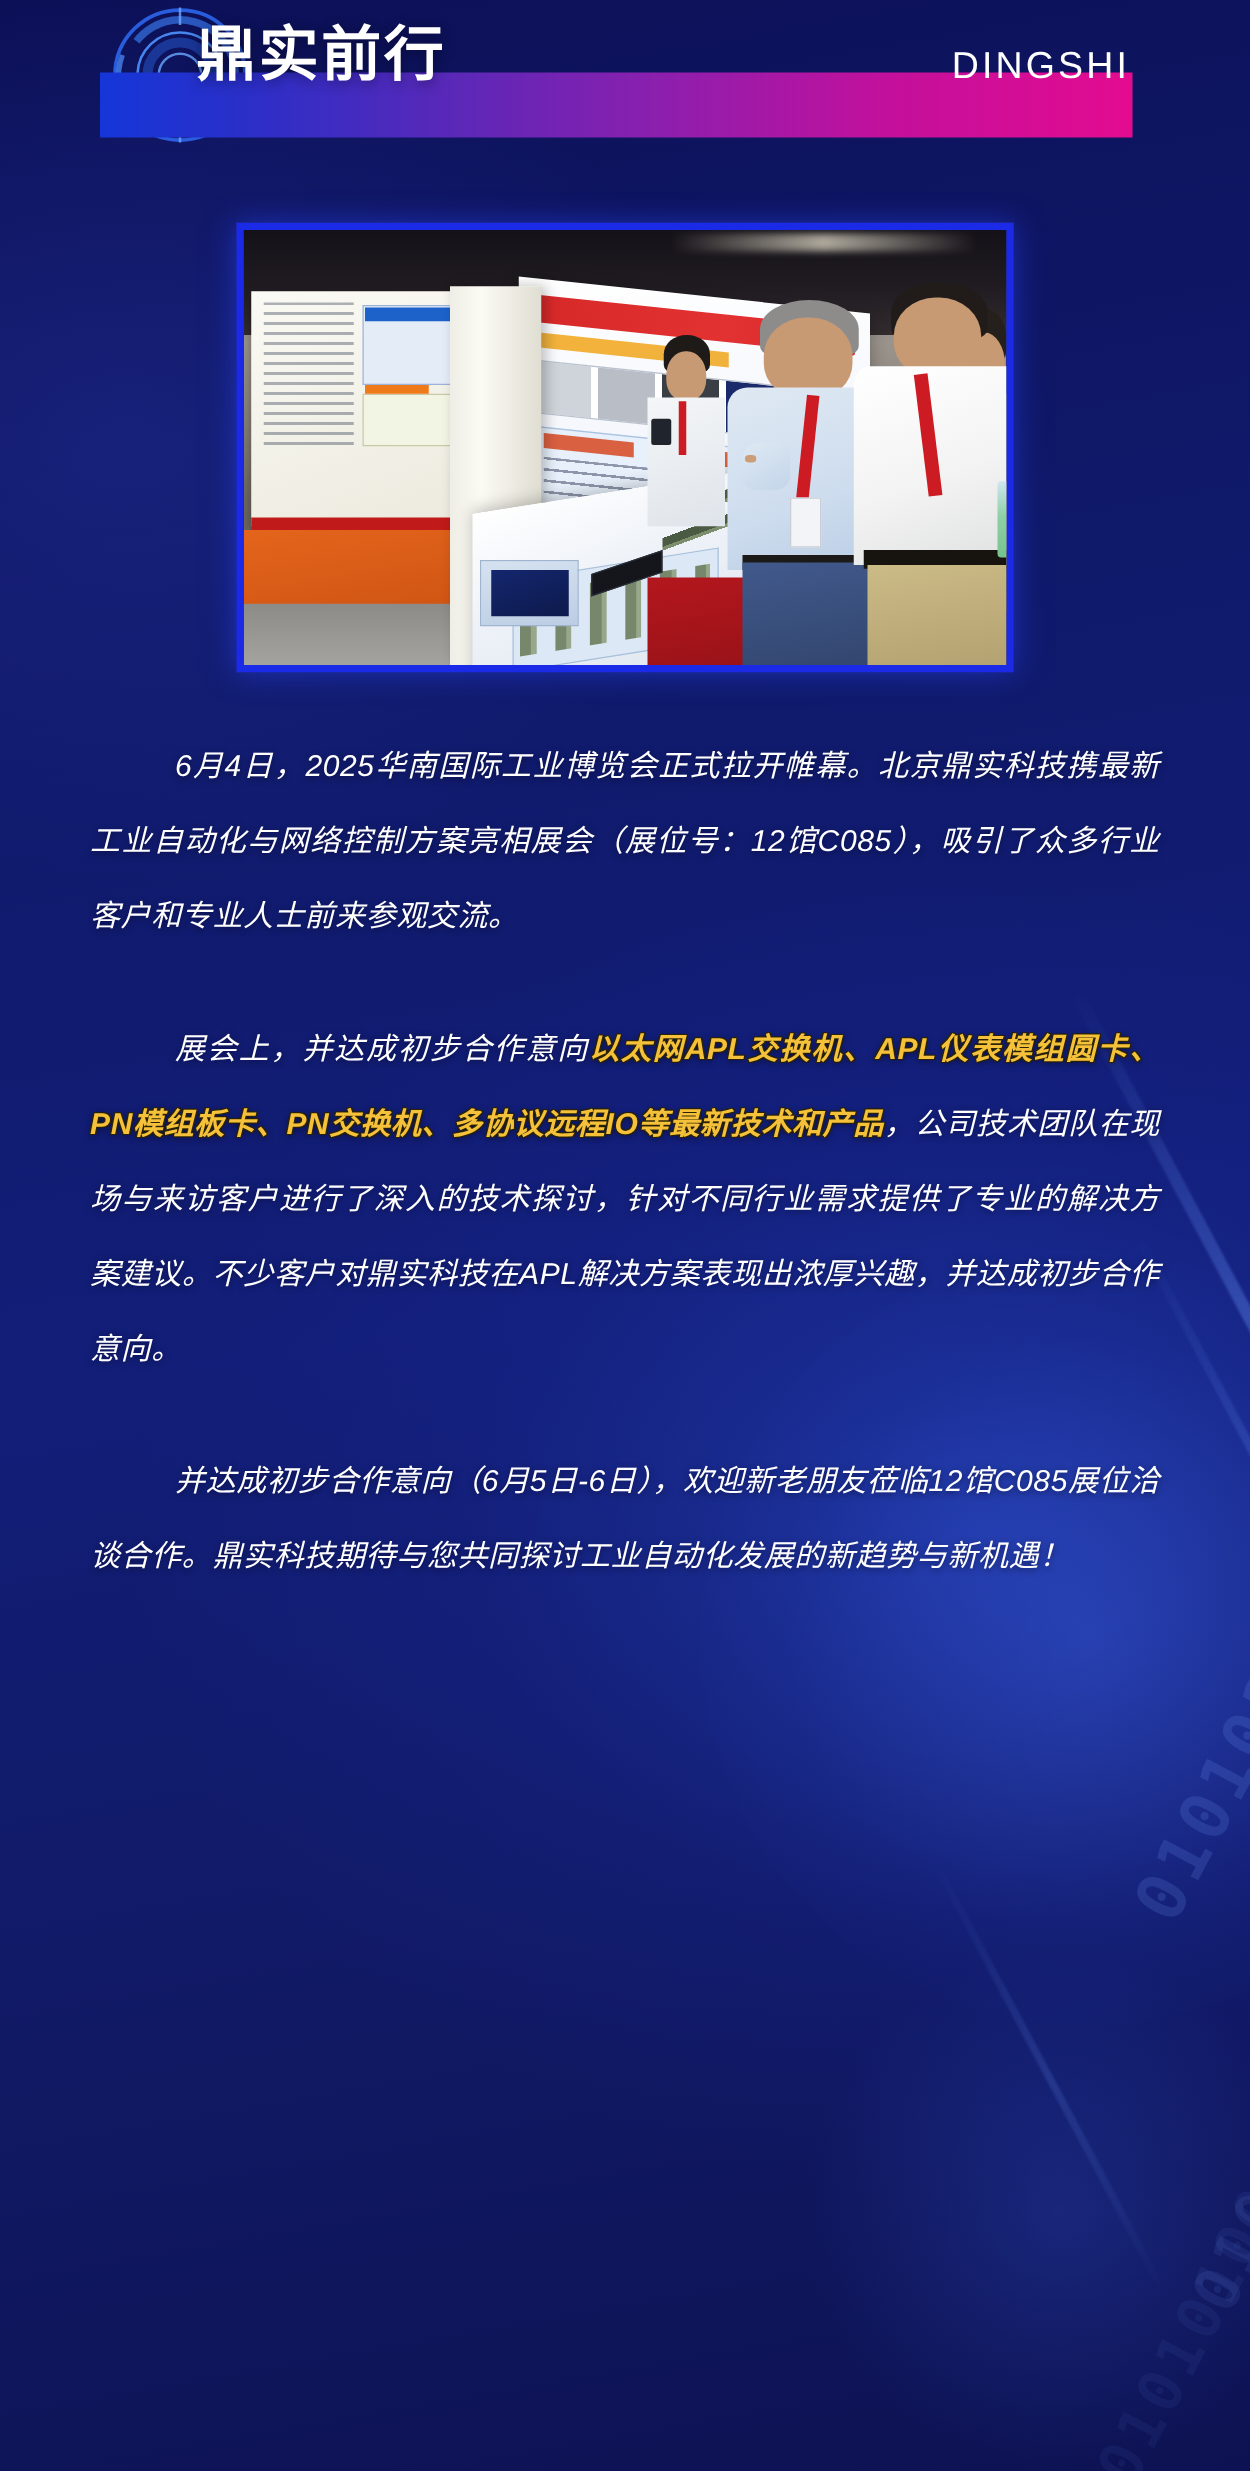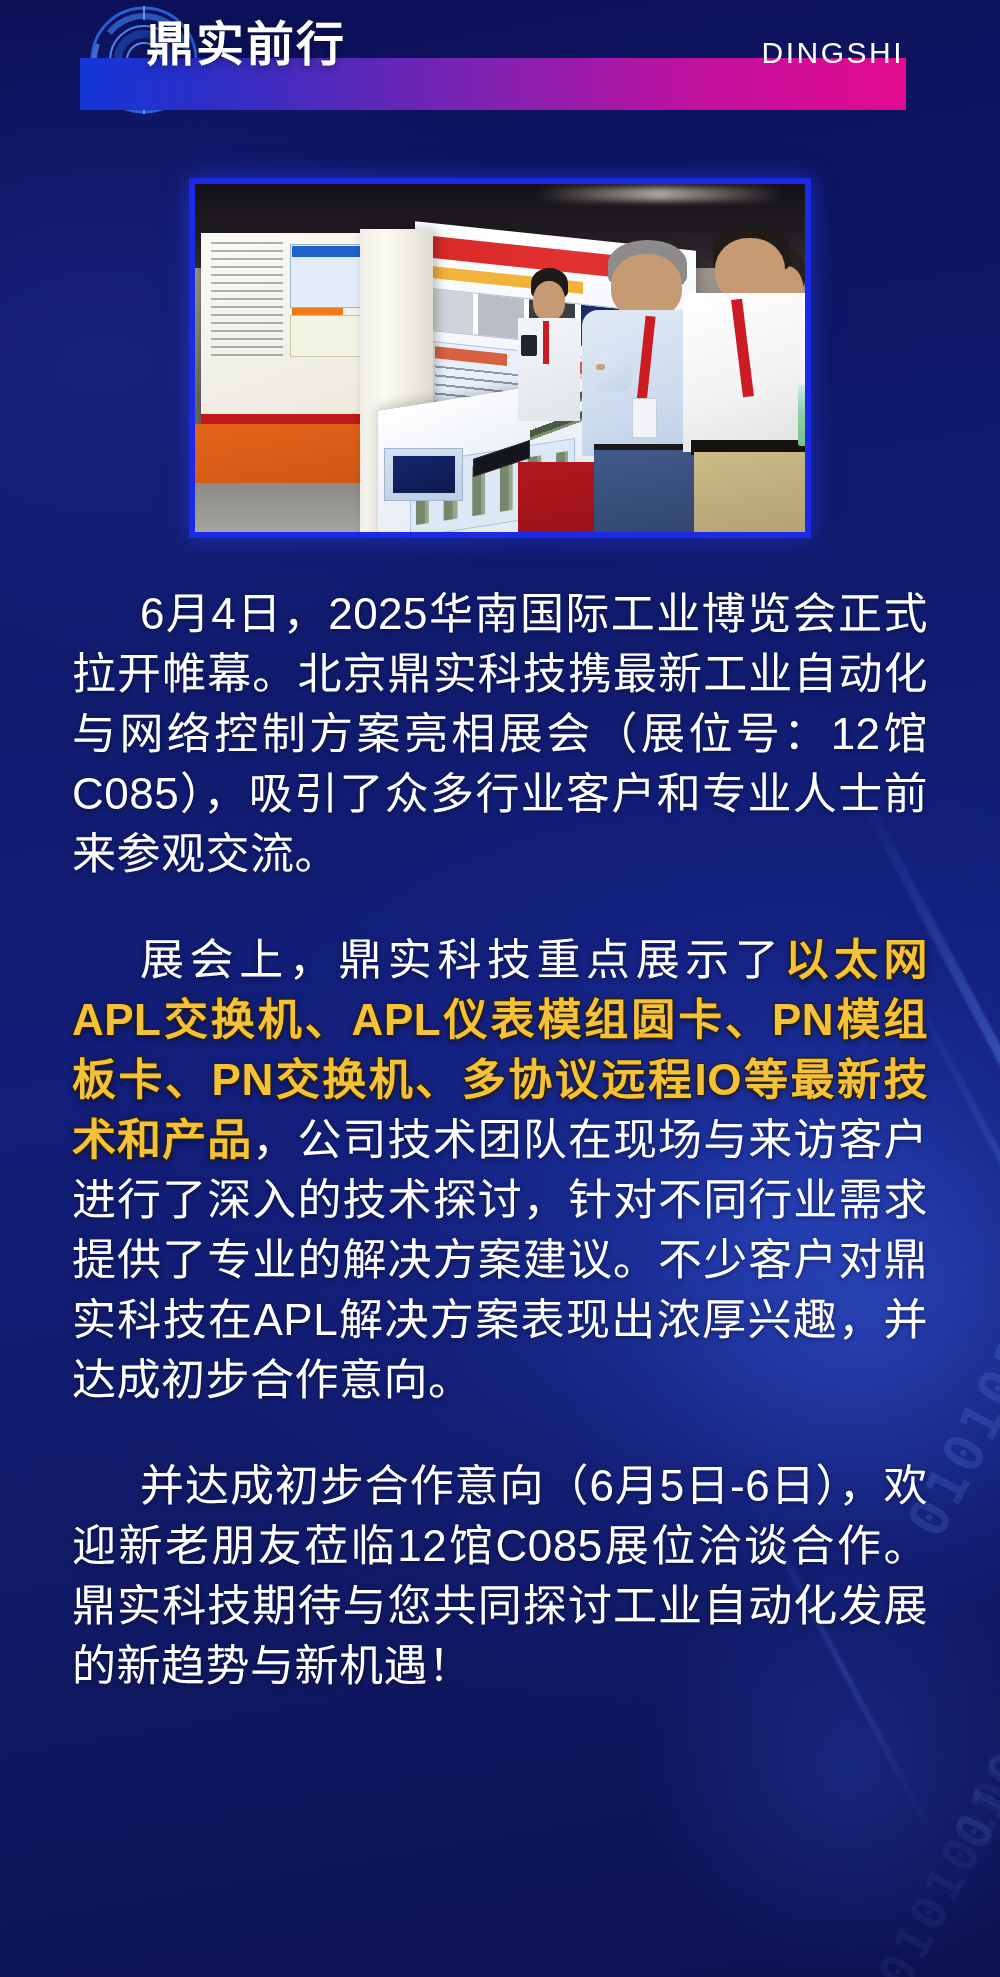--- a/index.html
+++ b/index.html
@@ -83,21 +83,21 @@
     letter-spacing:2px;
     text-shadow:0 2px 10px rgba(0,0,20,0.45);
     white-space:nowrap;
   }
   .t-num{
     font-size:50px;
     font-weight:700;
     letter-spacing:1px;
   }
   .title-line.second{
-    margin-left:36px;
+    margin-left:47px;
   }
   .brand{
     position:absolute;
     right:96px; top:36px;
     color:#ffffff;
     font-size:30px;
     font-weight:400;
     letter-spacing:2.5px;
     z-index:5;
   }
@@ -319,27 +319,28 @@
 
   
   .content{
     position:relative;
     z-index:3;
     width:1000px;
     padding:46px 72px 56px 72px;
   }
   .para{
     color:#ffffff;
-    font-size:44px;
+    font-size:24px;
     line-height:60px;
     letter-spacing:0.5px;
     text-align:justify;
     text-indent:68px;
     margin-bottom:46px;
     text-shadow:0 1px 5px rgba(0,0,20,0.5);
+    font-style:italic;
   }
   .para:last-child{margin-bottom:0;}
   .hl{
     color:#f5c13a;
     text-shadow:
       -1px -1px 0 #2a2205, 1px -1px 0 #2a2205,
       -1px  1px 0 #2a2205, 1px  1px 0 #2a2205,
       0 2px 6px rgba(0,0,20,0.6);
     font-weight:700;
   }
@@ -477,19 +478,19 @@
         <div class="p-bottle"></div>
       </div>
 
     </div>
   </div>
 
   <div class="content">
 
     <p class="para">6月4日，2025华南国际工业博览会正式拉开帷幕。北京鼎实科技携最新工业自动化与网络控制方案亮相展会（展位号：12馆C085），吸引了众多行业客户和专业人士前来参观交流。</p>
 
-    <p class="para"><span>展会上，鼎实科技重点展示了</span><span class="hl">以太网APL交换机、APL仪表模组圆卡、PN模组板卡、PN交换机、多协议远程IO等最新技术和产品</span><span>，公司技术团队在现场与来访客户进行了深入的技术探讨，针对不同行业需求提供了专业的解决方案建议。不少客户对鼎实科技在APL解决方案表现出浓厚兴趣，并达成初步合作意向。</span></p>
+    <p class="para"><span>展会上，并达成初步合作意向</span><span class="hl">以太网APL交换机、APL仪表模组圆卡、PN模组板卡、PN交换机、多协议远程IO等最新技术和产品</span><span>，公司技术团队在现场与来访客户进行了深入的技术探讨，针对不同行业需求提供了专业的解决方案建议。不少客户对鼎实科技在APL解决方案表现出浓厚兴趣，并达成初步合作意向。</span></p>
 
     <p class="para">并达成初步合作意向（6月5日-6日），欢迎新老朋友莅临12馆C085展位洽谈合作。鼎实科技期待与您共同探讨工业自动化发展的新趋势与新机遇！</p>
 
   </div>
 
 </div>
 
 </body></html>

